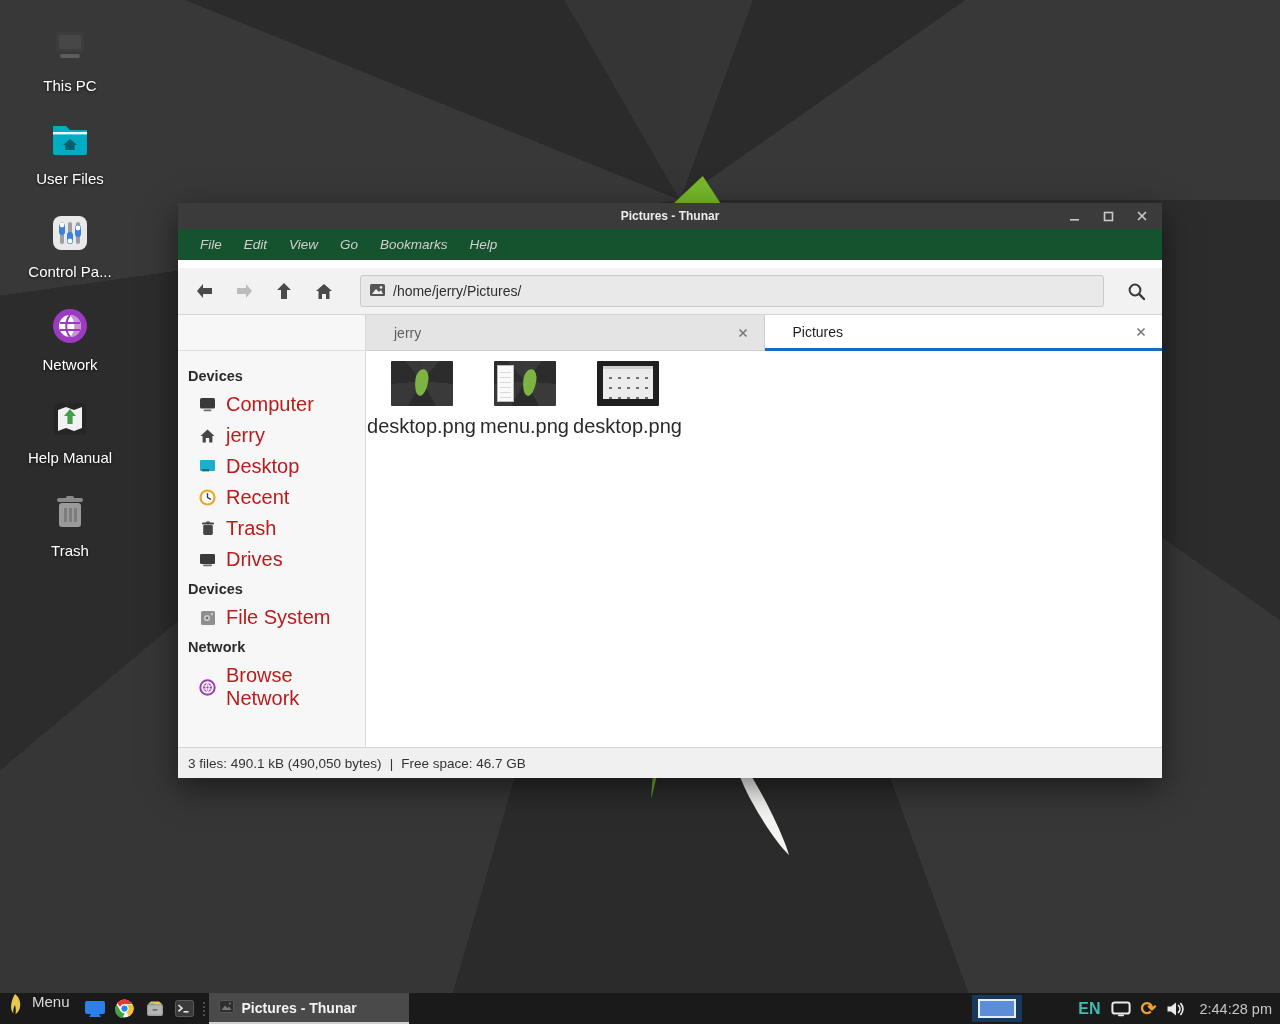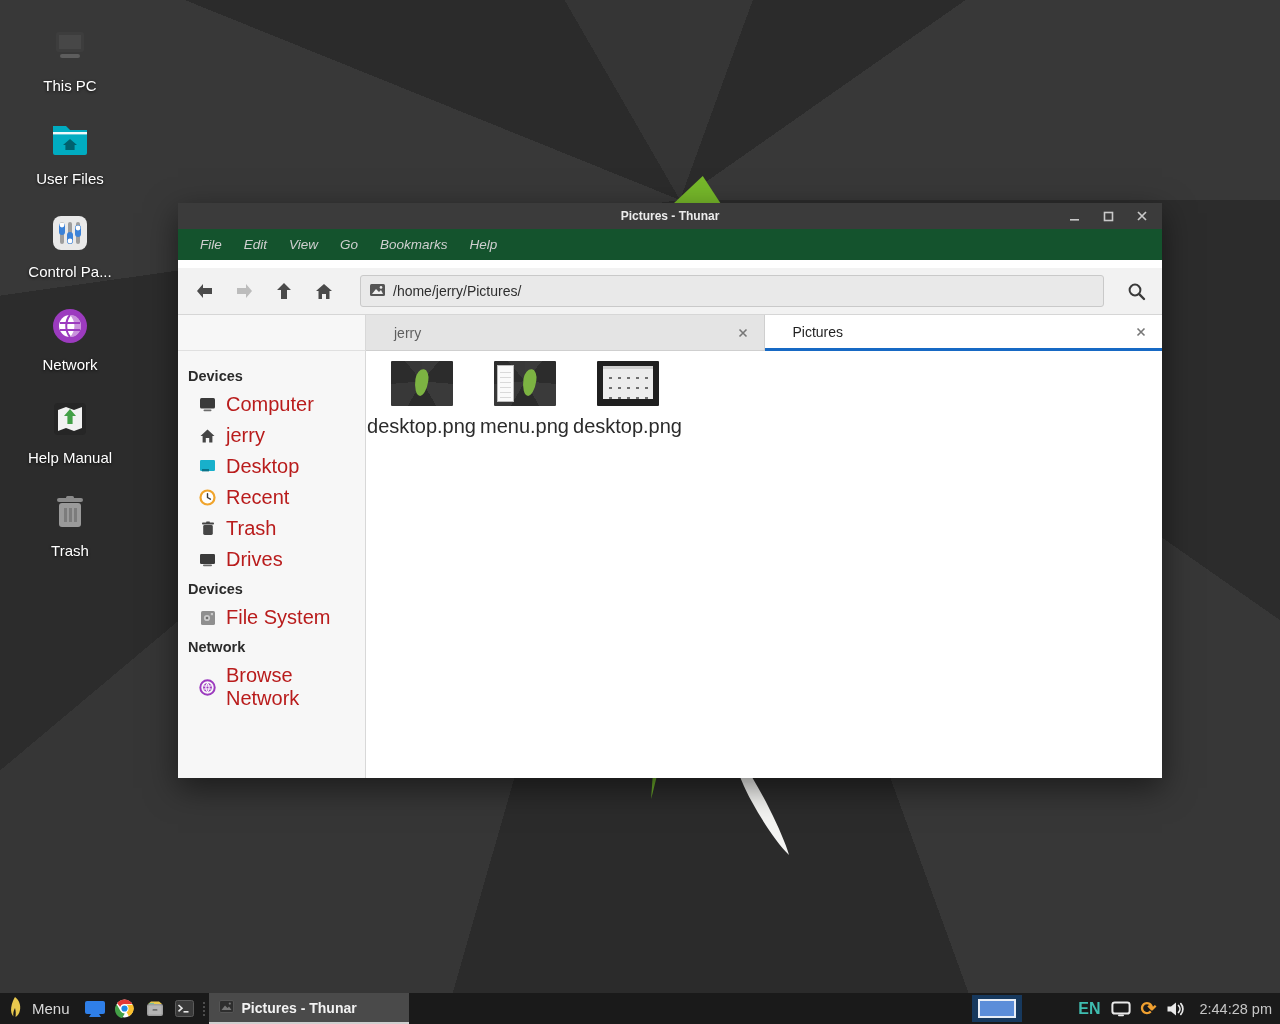--- a/index.html
+++ b/index.html
@@ -69,21 +69,21 @@
   .thumb.settings .swin { position:absolute; left:6px; top:5px; right:6px; bottom:7px; background:#ececec; border-top:3px solid #cfcfcf;
     background-image:radial-gradient(#6f6f6f 1.2px, transparent 1.3px); background-size:9px 10px; background-position:3px 4px; }
   .fname { margin-top:9px; font-size:20px; color:#2b2b2b; }
 
   .statusbar { height:31px; background:#f0f0f0; border-top:1px solid #d5d5d5; display:flex; align-items:center; gap:8px; padding:0 10px; flex:0 0 auto; }
   .statusbar span { font-size:13.5px; color:#333; }
 
   
   .taskbar { position:absolute; left:0; bottom:0; width:1280px; height:31px; background:#1a1a1a; display:flex; align-items:center; z-index:50; }
   .tb-left { display:flex; align-items:center; height:100%; }
-  .tb-menu { display:flex; align-items:center; gap:9px; padding:0 10px 0 8px; height:100%; cursor:pointer; }
+  .tb-menu { display:flex; align-items:flex-start; gap:9px; padding:0 10px 0 8px; height:100%; cursor:pointer; }
   .tb-menu .mlabel { color:#d9d9d9; font-size:15px; }
   .tb-ic { width:30px; height:100%; display:flex; align-items:center; justify-content:center; cursor:pointer; }
   .tb-handle { width:9px; height:100%; display:flex; align-items:center; justify-content:center; cursor:grab; }
   .task-btn { height:100%; width:200px; background:#4a4a4a; border-bottom:2px solid #cfcfcf; display:flex; align-items:center; gap:8px; padding:0 10px; cursor:pointer; }
   .task-btn .task-label { color:#f2f2f2; font-size:14px; font-weight:bold; white-space:nowrap; overflow:hidden; }
   .tb-right { margin-left:auto; display:flex; align-items:center; height:100%; gap:10px; padding-right:8px; }
   .ws-switcher { width:50px; height:27px; background:#17395e; display:flex; align-items:center; justify-content:center; cursor:pointer; margin-right:46px; }
   .ws-cell { width:38px; height:19px; background:#5b8dd9; border:2px solid #e8eef7; }
   .tray-lang { color:#3fbdb0; font-weight:bold; font-size:16px; cursor:pointer; }
   .tray-item { display:flex; align-items:center; justify-content:center; cursor:pointer; }
@@ -380,20 +380,25 @@
         <div class="file">
           <div class="thumb settings">
               <span class="swin"></span>
             </div>
           <span class="fname">desktop.png</span>
         </div>
       </div>
     </div>
   </div>
 
+  <div class="statusbar">
+    <span>3 files: 490.1 kB (490,050 bytes)</span>
+    <span>|</span>
+    <span>Free space: 46.7 GB</span>
+  </div>
 </div>
 
 <div class="taskbar">
   <div class="tb-left">
 
     <div class="tb-menu">
       <span>
         <svg width="15" height="22" viewBox="0 0 15 22">
             <path d="M7 1 C11 4 13 9 12 14 C11.4 17.5 9.5 20 7.5 21 C8 18 7.8 15 7 12 C5.6 14.5 5 17.5 5.4 20.6 C3.6 18.4 2.6 15 3.2 11.4 C3.9 7.2 5.5 3.4 7 1 Z" fill="#e8c84e"></path>
           </svg>

